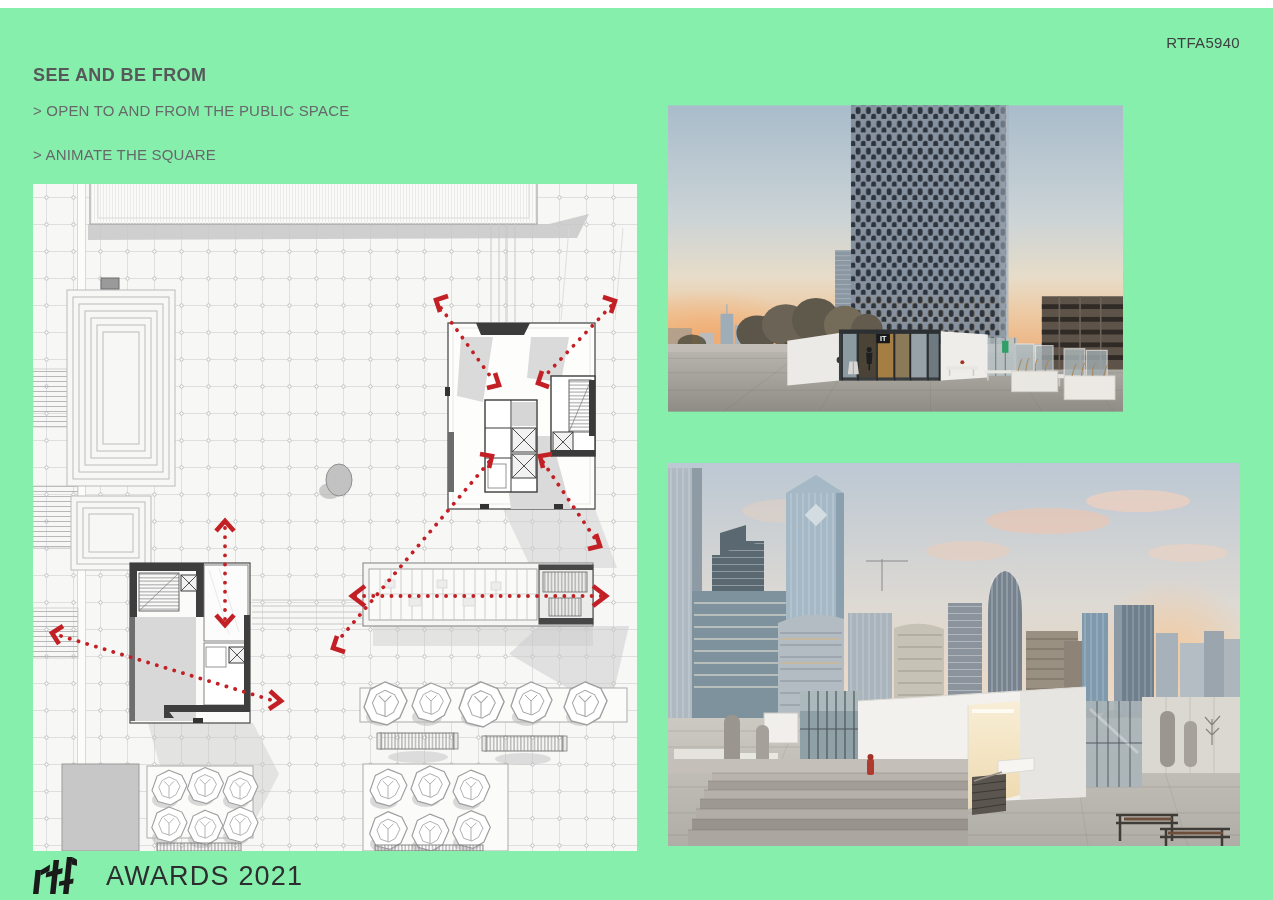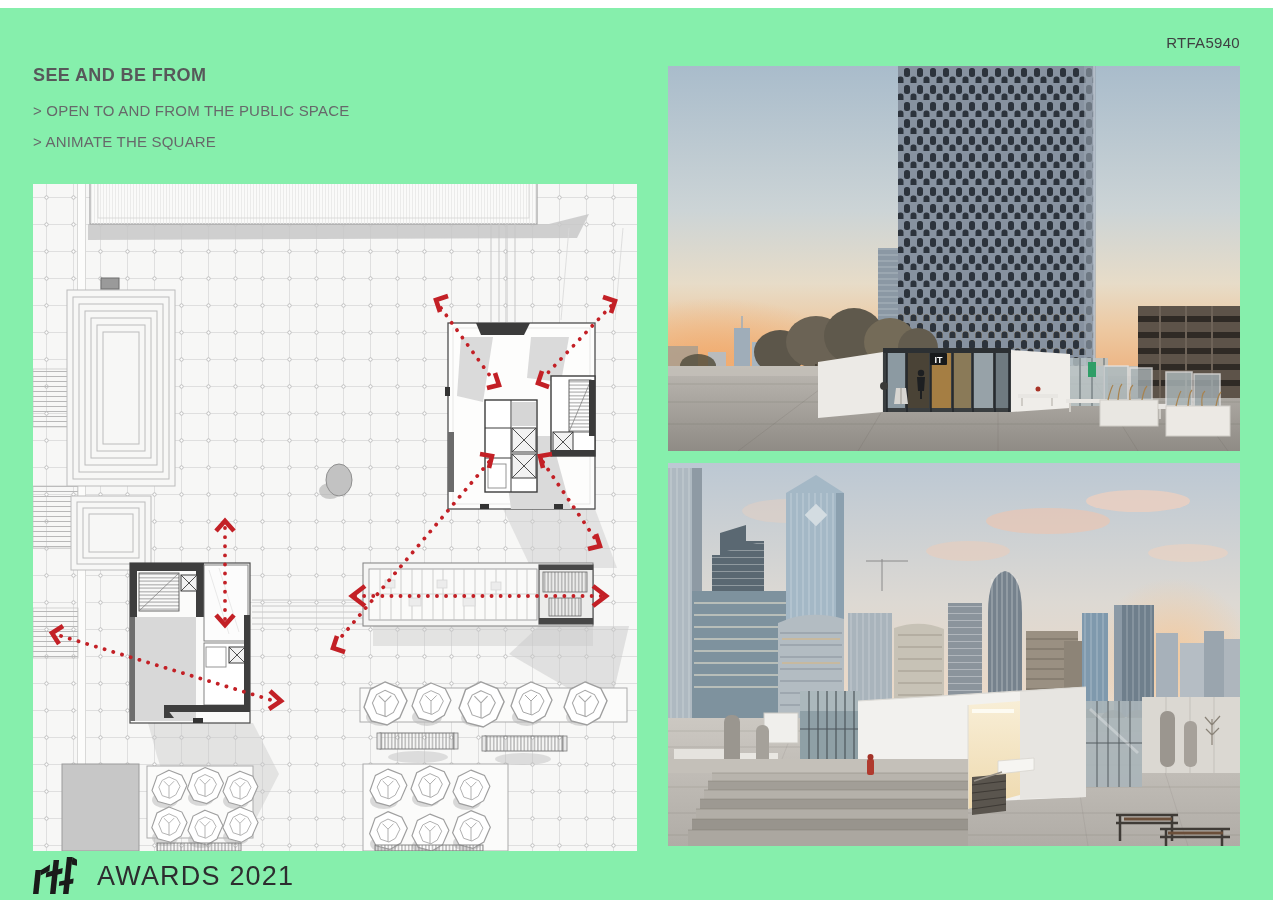--- a/index.html
+++ b/index.html
@@ -2,26 +2,26 @@
 <html><head>
 <meta charset="utf-8">
 <style>
   html,body{margin:0;padding:0;background:#ffffff;}
   .board{position:relative;width:1273px;height:900px;background:#86efac;overflow:hidden;
          font-family:"Liberation Sans", sans-serif;margin-top:8px;}
   .code{position:absolute;top:26px;right:33px;font-size:15px;color:#3f4042;letter-spacing:.3px;}
   .title{position:absolute;top:57px;left:33px;font-size:18px;font-weight:bold;color:#57585a;letter-spacing:.4px;}
   .bullet{position:absolute;left:33px;font-size:15px;color:#67686a;letter-spacing:.2px;}
   .b1{top:94px;}
-  .b2{top:125px;}
+  .b2{top:138px;}
   .plan{position:absolute;left:33px;top:176px;width:604px;height:667px;}
-  .ph1{position:absolute;left:668px;top:58px;width:572px;height:385px;}
+  .ph1{position:absolute;left:668px;top:58px;width:455px;height:385px;}
   .ph2{position:absolute;left:668px;top:455px;width:572px;height:383px;}
   .plan svg,.ph1 svg,.ph2 svg{display:block;width:100%;height:100%;}
-  .footer{position:absolute;left:31px;top:848px;display:flex;align-items:center;gap:20px;}
+  .footer{position:absolute;left:31px;top:848px;display:flex;align-items:center;gap:29px;}
   .awards{font-size:27px;color:#2d2d2f;letter-spacing:1.2px;font-weight:400;}
   .sr{position:absolute;width:1px;height:1px;overflow:hidden;clip:rect(0 0 0 0);white-space:nowrap;}
 </style>
 </head>
 <body>
 
 <div class="board">
 
   <div class="code">RTFA5940</div>
   <div class="title">SEE AND BE FROM</div>

